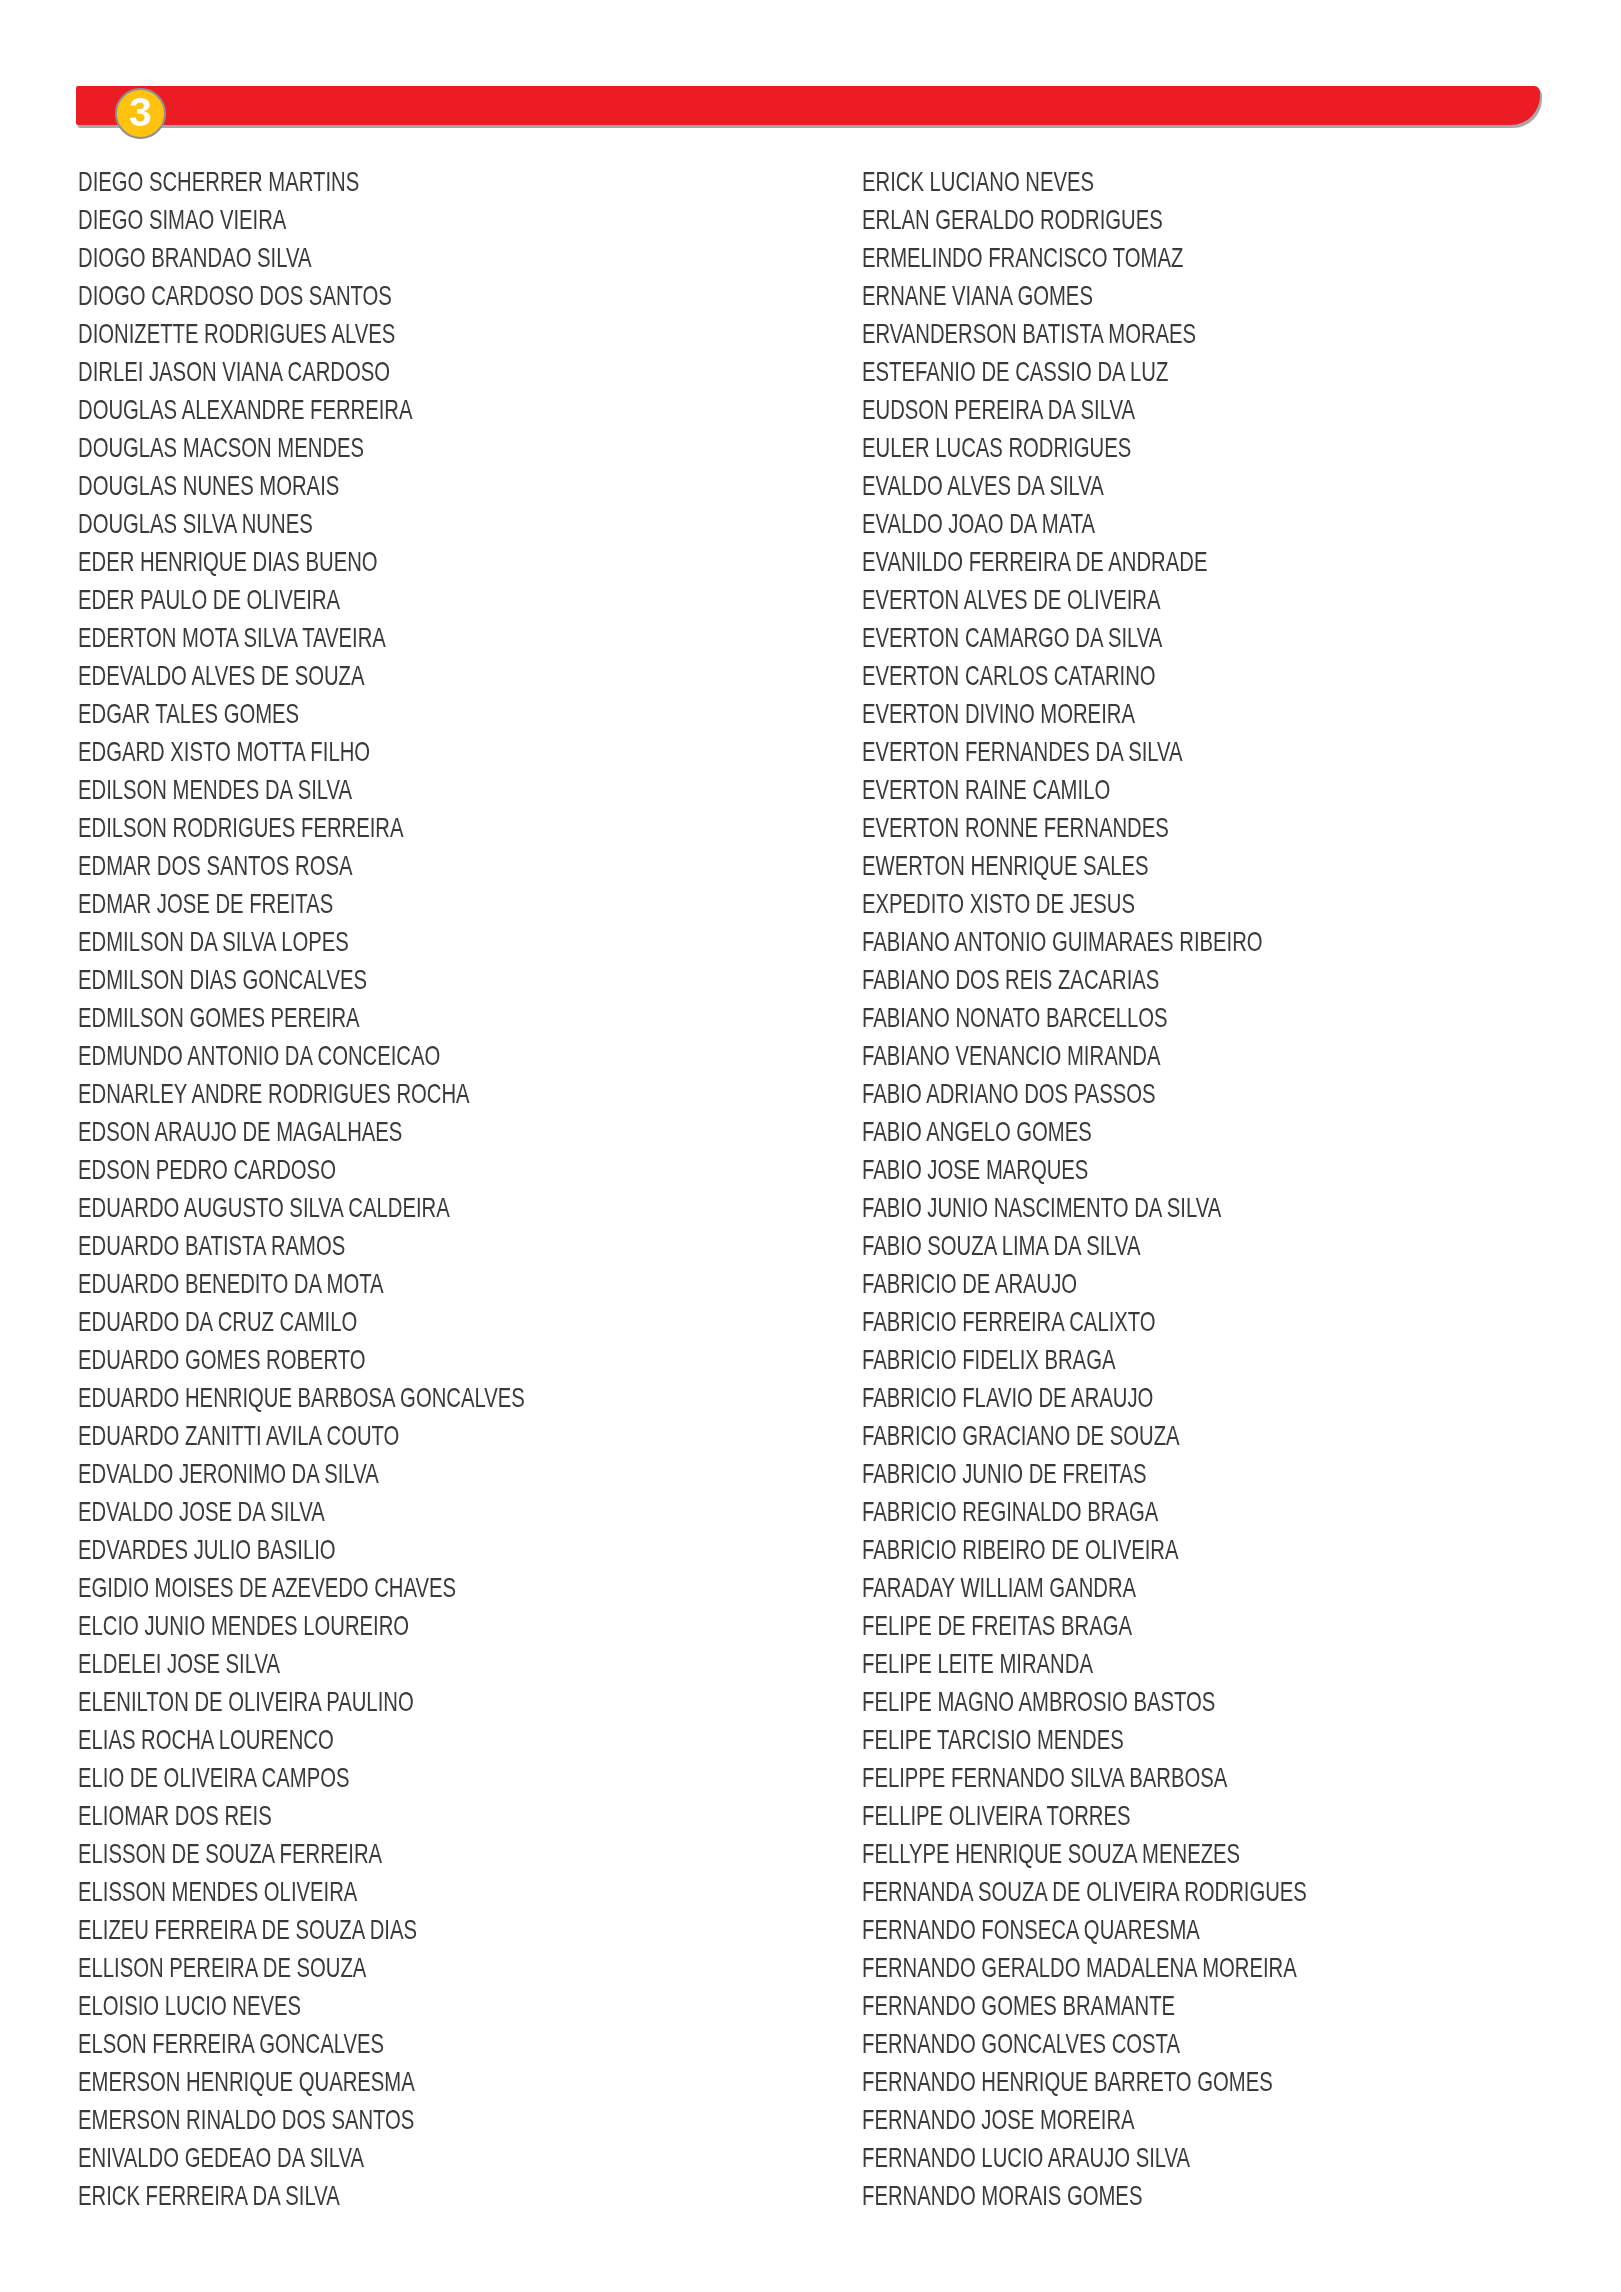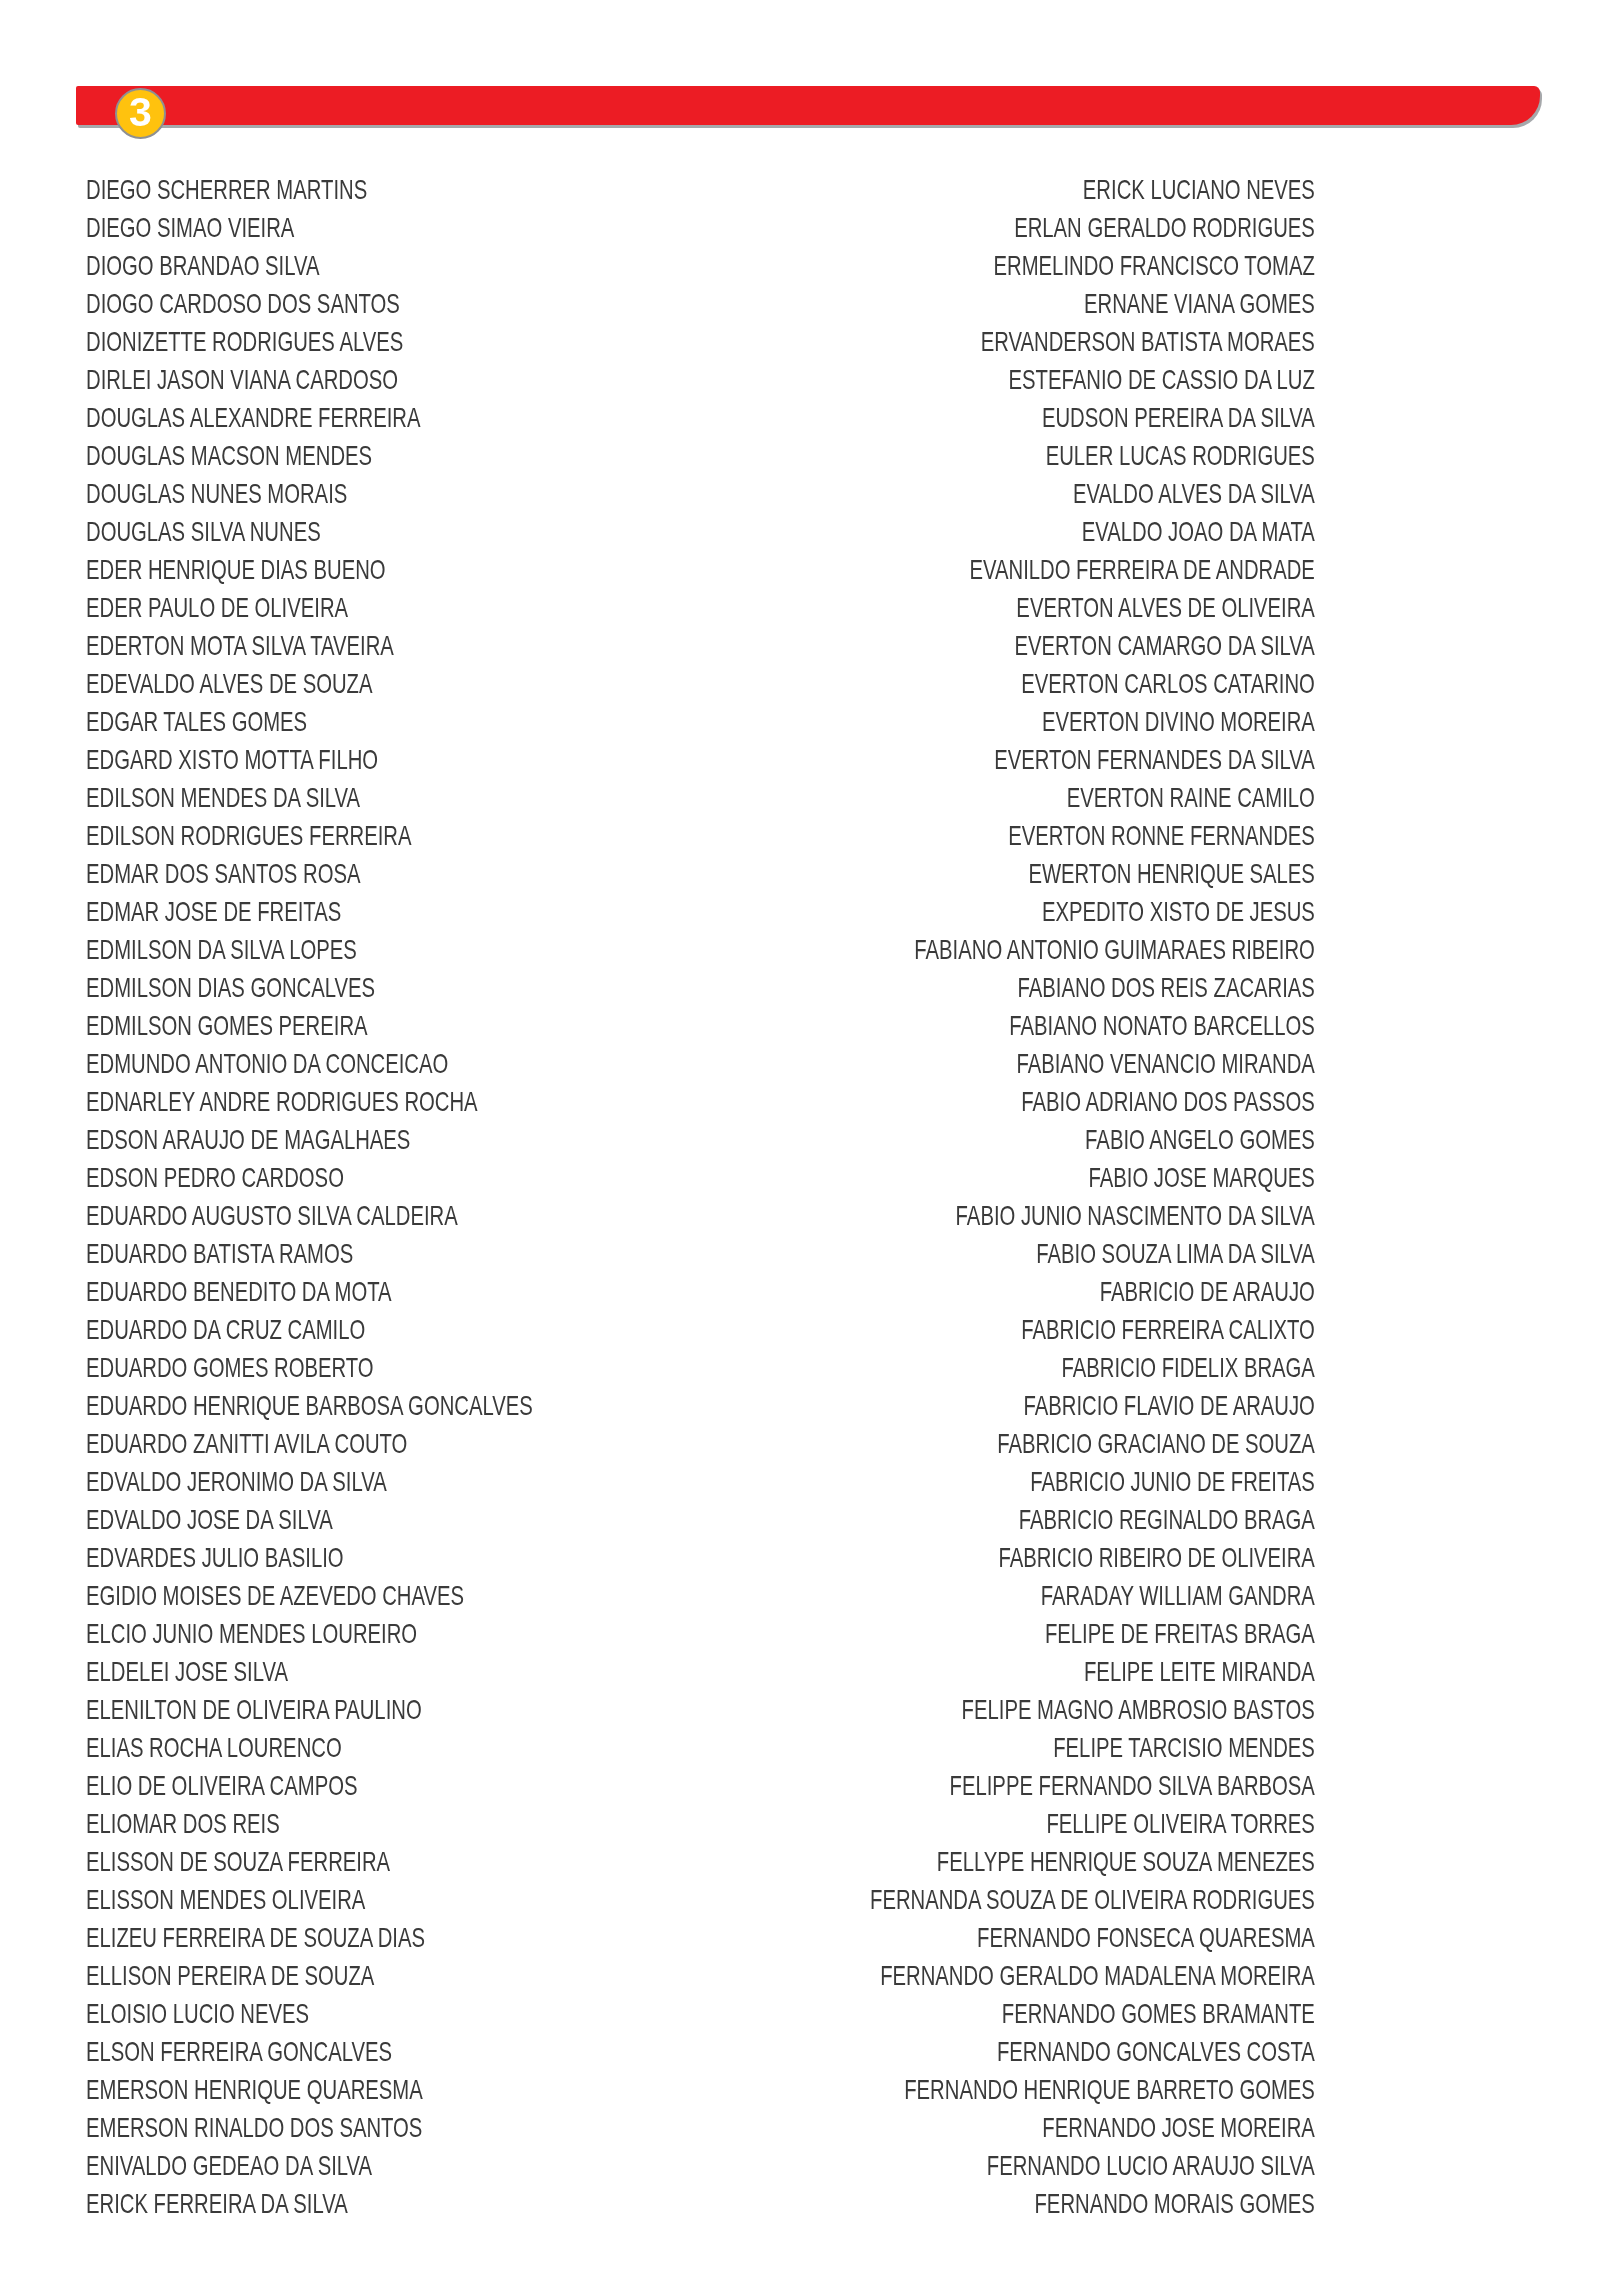--- a/index.html
+++ b/index.html
@@ -44,27 +44,27 @@
   .badge span {
     color: #ffffff;
     font-size: 41px;
     font-weight: bold;
     line-height: 1;
     transform: translateY(-1px);
   }
   
   ul.name-col {
     list-style: none;
-    margin: 8px;
+    margin: 0;
     padding: 0;
     position: absolute;
     top: 163px;
   }
   ul.name-col.left  { left: 78px;  }
-  ul.name-col.right { left: 862px; text-align: right; }
+  ul.name-col.right { left: 862px; }
   ul.name-col li {
     height: 38px;
     line-height: 38px;
     font-size: 27.4px;
     color: #3A3A3A;
     white-space: nowrap;
     transform: scaleX(0.74);
     transform-origin: 0 50%;
   }
 </style>

